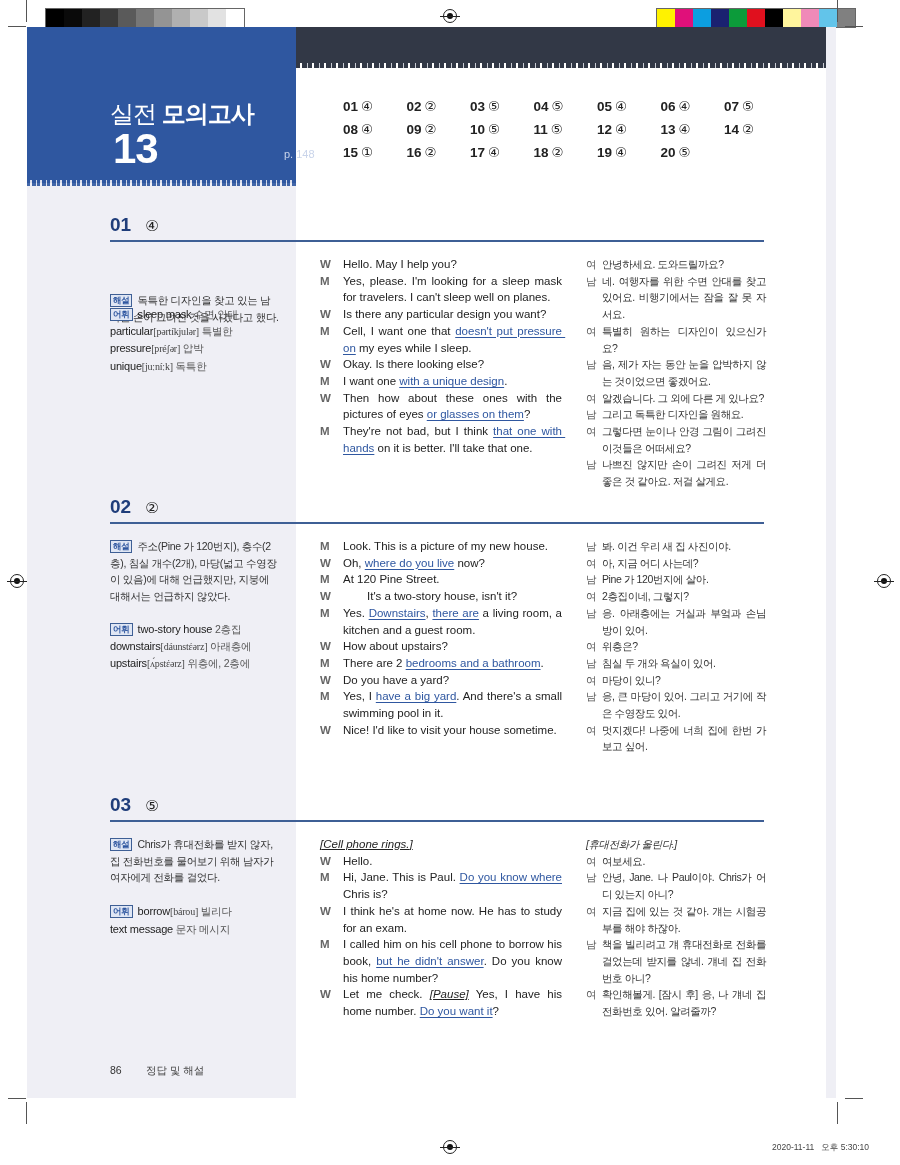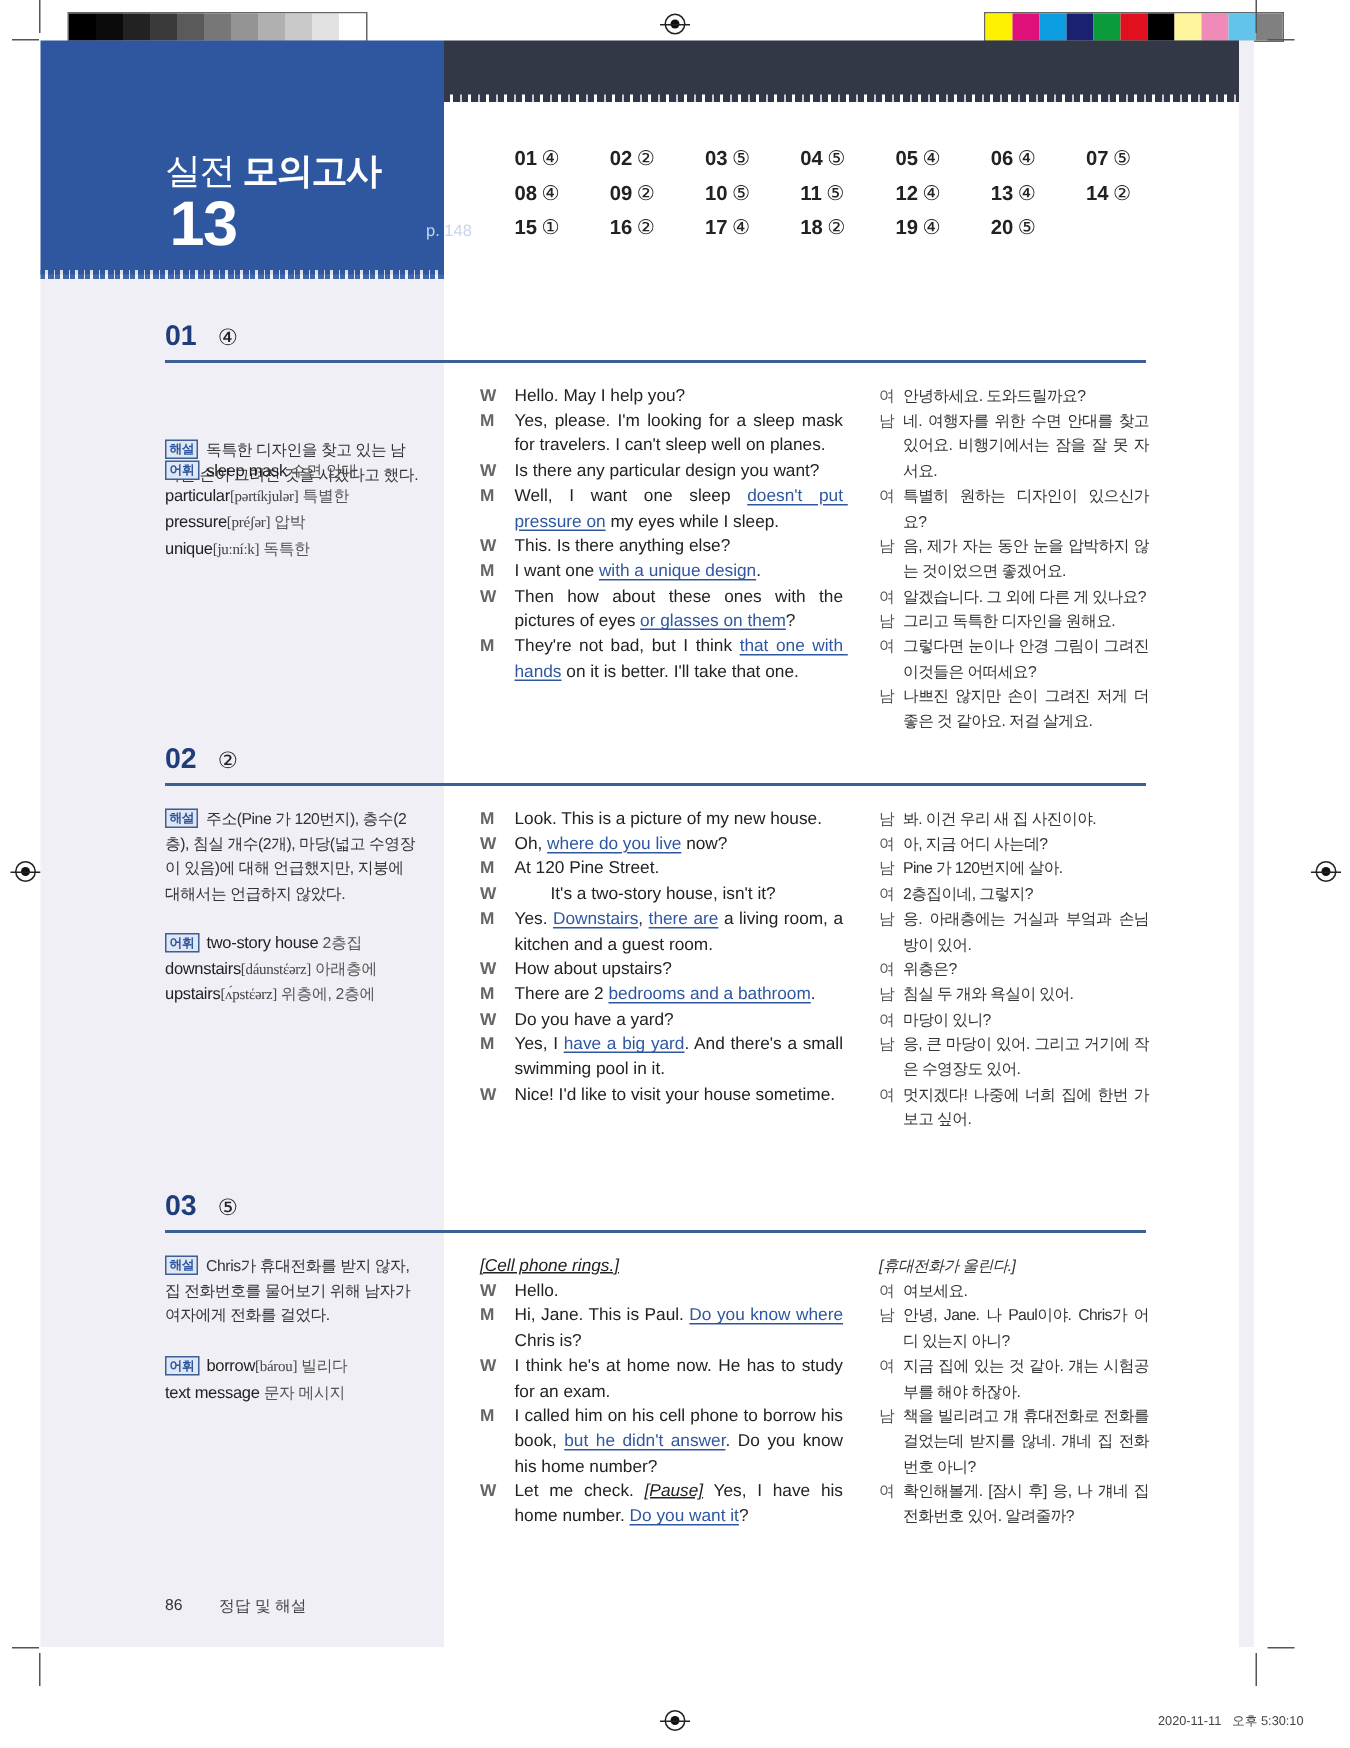--- a/index.html
+++ b/index.html
@@ -167,25 +167,25 @@
       <div class="row">
         <span class="sp">M</span>
         <span class="tx"><span style="white-space: pre-wrap;">Yes, please. I'm looking for a sleep mask for travelers. I can't sleep well on planes.</span></span>
       </div>
       <div class="row">
         <span class="sp">W</span>
         <span class="tx"><span style="white-space: pre-wrap;">Is there any particular design you want?</span></span>
       </div>
       <div class="row">
         <span class="sp">M</span>
-        <span class="tx"><span style="white-space: pre-wrap;">Well, I want one sleep </span><span class="u" style="white-space: pre-wrap;">doesn't put pressure on</span><span style="white-space: pre-wrap;"> my eyes while I sleep.</span></span>
-      </div>
-      <div class="row">
-        <span class="sp">W</span>
-        <span class="tx"><span style="white-space: pre-wrap;">This. Is there anything else?</span></span>
+        <span class="tx"><span style="white-space: pre-wrap;">Cell, I want one that </span><span class="u" style="white-space: pre-wrap;">doesn't put pressure on</span><span style="white-space: pre-wrap;"> my eyes while I sleep.</span></span>
+      </div>
+      <div class="row">
+        <span class="sp">W</span>
+        <span class="tx"><span style="white-space: pre-wrap;">Okay. Is there looking else?</span></span>
       </div>
       <div class="row">
         <span class="sp">M</span>
         <span class="tx"><span style="white-space: pre-wrap;">I want one </span><span class="u" style="white-space: pre-wrap;">with a unique design</span><span style="white-space: pre-wrap;">.</span></span>
       </div>
       <div class="row">
         <span class="sp">W</span>
         <span class="tx"><span style="white-space: pre-wrap;">Then how about these ones with the pictures of eyes </span><span class="u" style="white-space: pre-wrap;">or glasses on them</span><span style="white-space: pre-wrap;">?</span></span>
       </div>
       <div class="row">

